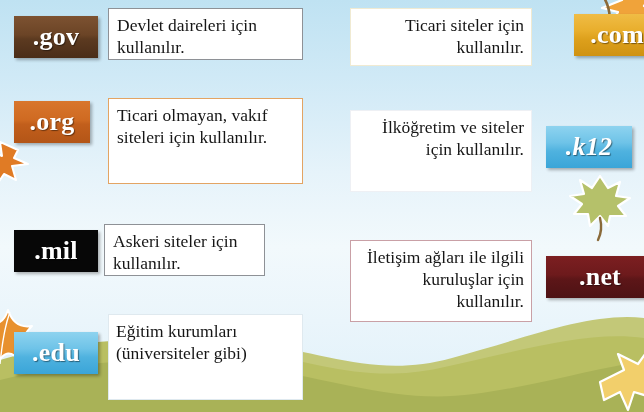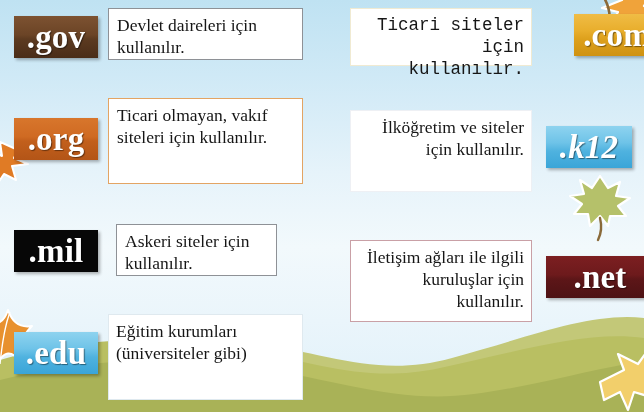--- a/index.html
+++ b/index.html
@@ -29,21 +29,21 @@
   .leaf svg { display: block; overflow: visible; }
 
   
   .badge {
     position: absolute;
     display: flex;
     align-items: center;
     justify-content: center;
     color: #ffffff;
     font-weight: bold;
-    font-size: 33px;
+    font-size: 26px;
     letter-spacing: 0.2px;
     text-shadow: 1px 1px 1px rgba(0,0,0,0.45);
     box-shadow: 2px 2px 3px rgba(0,0,0,0.30);
     line-height: 1;
     white-space: nowrap;
   }
   .badge-gov {
     background: linear-gradient(to bottom, #7d5231 0%, #6b4426 45%, #5c3a20 55%, #4a2d18 100%);
   }
   .badge-org {
@@ -140,21 +140,21 @@
   <div class="leaf" style="bottom:-6px; right:-10px;">
     <svg width="78" height="72" viewBox="0 0 78 72" aria-hidden="true">
       <path d="M24,36 L48,24 L42,8 L62,18 L72,4 L70,24 L86,26 L70,36 L78,52 L58,46 L52,64 L44,46 L28,54 Z" fill="#f2cf6b" stroke="#ffffff" stroke-width="2.2" stroke-linejoin="round"></path>
     </svg>
   </div>
 
   <div class="badge badge-gov" style="left:14px; top:16px; width:84px; height:42px;">
     <span>.gov</span>
   </div>
 
-  <div class="badge badge-org" style="left:14px; top:118px; width:84px; height:42px;">
+  <div class="badge badge-org" style="left:14px; top:101px; width:76px; height:42px;">
     <span>.org</span>
   </div>
 
   <div class="badge badge-mil" style="left:14px; top:230px; width:84px; height:42px;">
     <span>.mil</span>
   </div>
 
   <div class="badge badge-edu" style="left:14px; top:332px; width:84px; height:42px;">
     <span>.edu</span>
   </div>
@@ -168,23 +168,23 @@
   </div>
 
   <div class="badge badge-net" style="left:546px; top:256px; width:108px; height:42px;">
     <span>.net</span>
   </div>
 
   <div class="descbox db-gray align-left" style="left:108px; top:8px; width:195px; height:52px;">Devlet daireleri için kullanılır.</div>
 
   <div class="descbox db-orange align-left" style="left:108px; top:98px; width:195px; height:86px;">Ticari olmayan, vakıf siteleri için kullanılır.</div>
 
-  <div class="descbox db-gray align-left" style="left:116px; top:224px; width:161px; height:52px;">Askeri siteler için kullanılır.</div>
+  <div class="descbox db-gray align-left" style="left:104px; top:224px; width:161px; height:52px;">Askeri siteler için kullanılır.</div>
 
   <div class="descbox db-ice align-left" style="left:108px; top:314px; width:195px; height:86px;">Eğitim kurumları (üniversiteler gibi)</div>
 
-  <div class="descbox db-cream align-right" style="left:350px; top:8px; width:182px; height:58px;font-family:Liberation Mono, monospace;">Ticari siteler için kullanılır.</div>
+  <div class="descbox db-cream align-right" style="left:350px; top:8px; width:182px; height:58px;">Ticari siteler için kullanılır.</div>
 
   <div class="descbox db-faint align-right" style="left:350px; top:110px; width:182px; height:82px;">İlköğretim ve siteler için kullanılır.</div>
 
   <div class="descbox db-rose align-right" style="left:350px; top:240px; width:182px; height:82px;">İletişim ağları ile ilgili kuruluşlar için kullanılır.</div>
 
 </div>
 
 </body></html>

